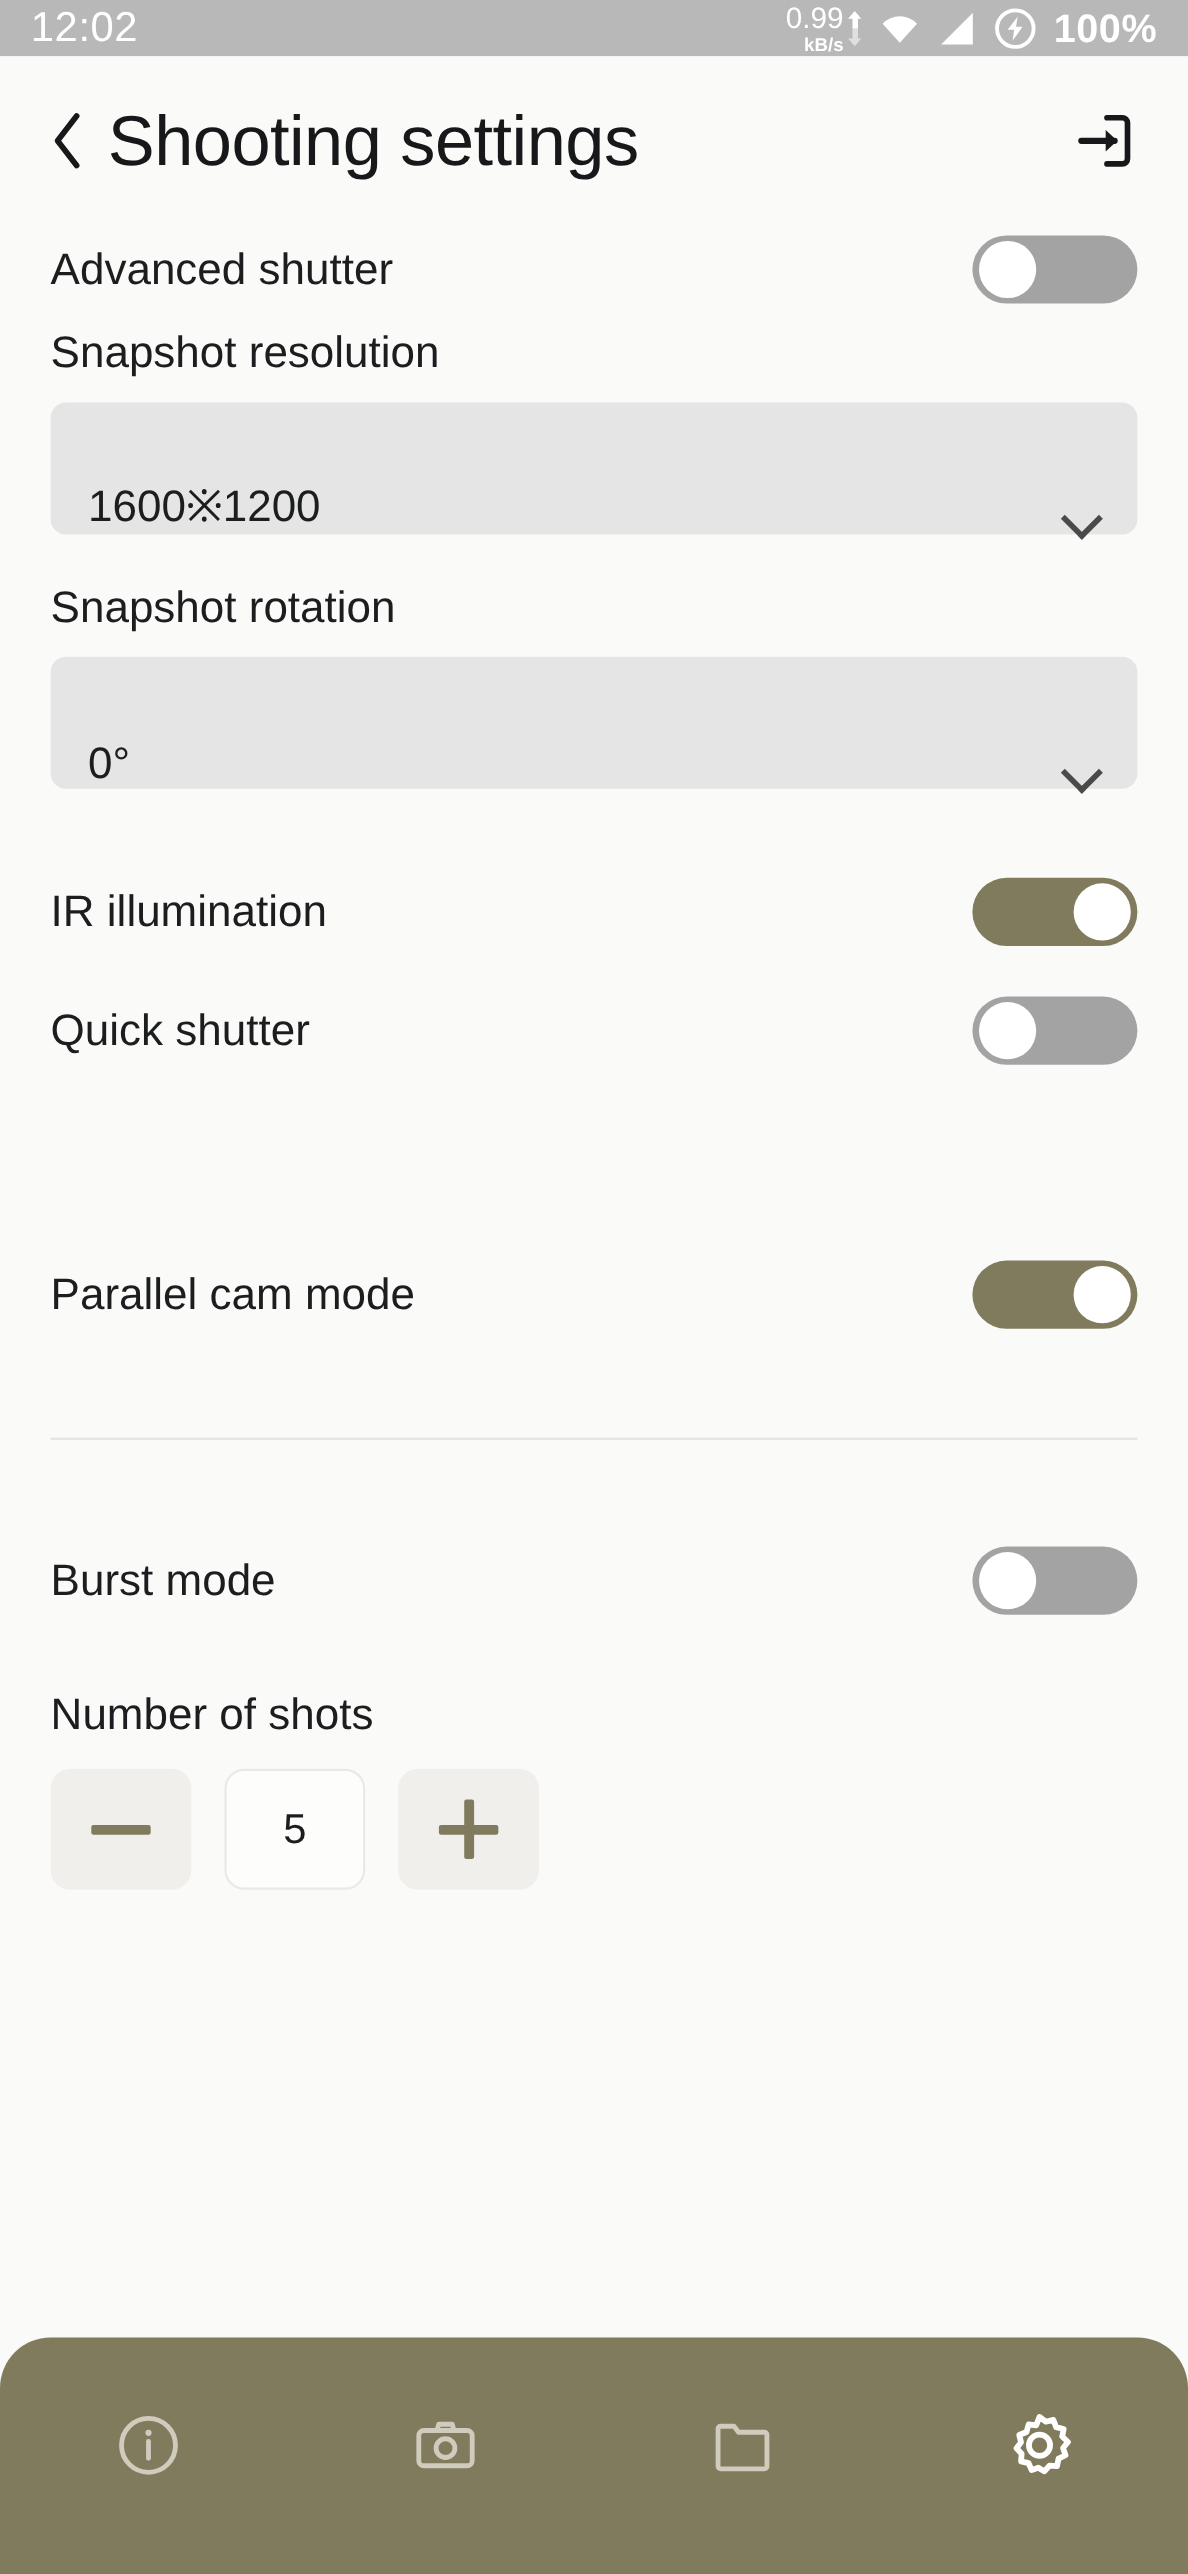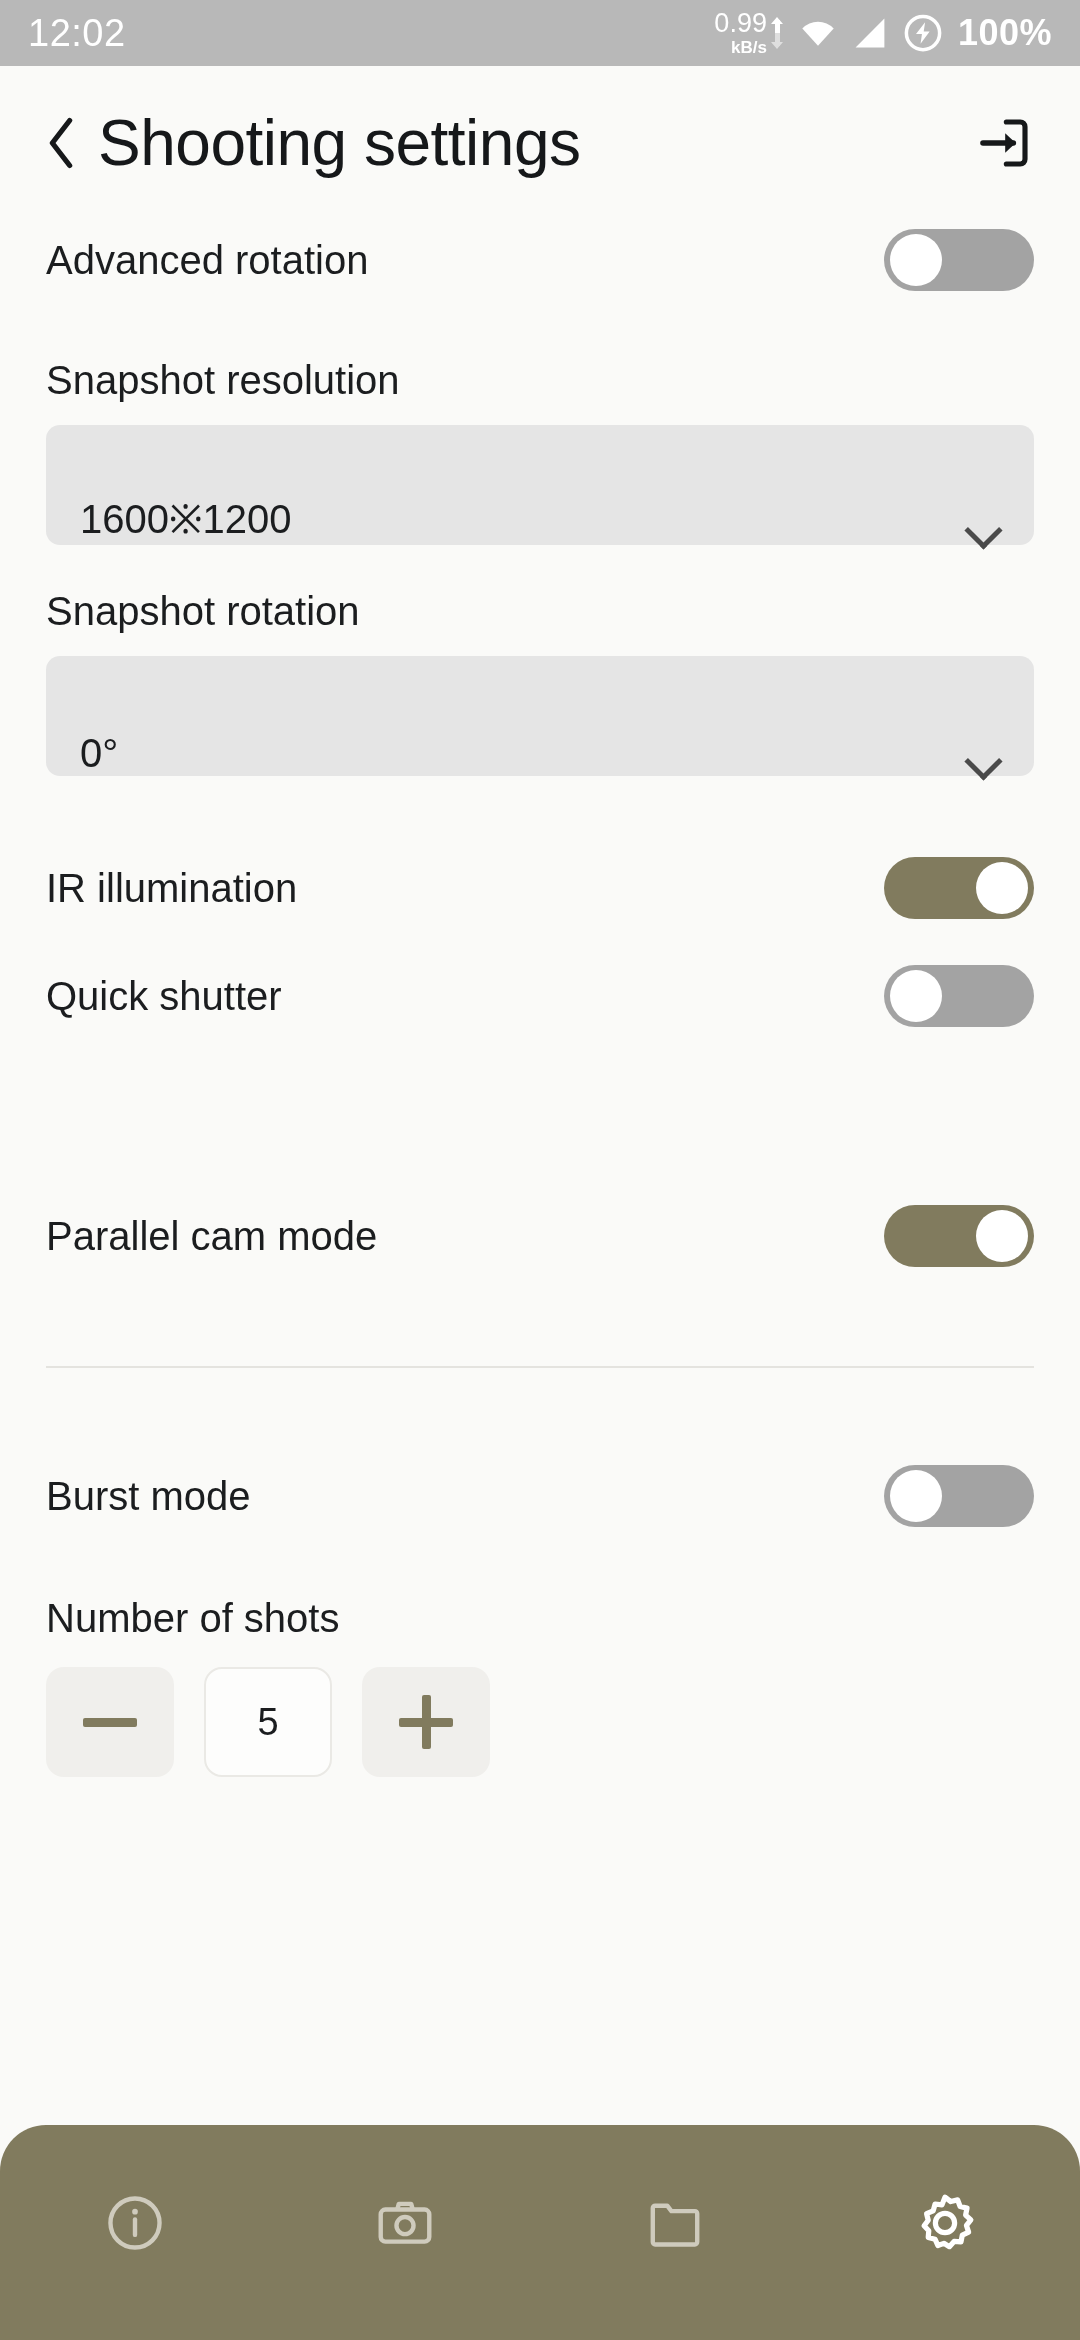--- a/index.html
+++ b/index.html
@@ -6,21 +6,21 @@
   html,body { width:1080px; height:2340px; }
   body {
     font-family:"Liberation Sans", sans-serif;
     background:#FAFAF8;
     position:relative;
     overflow:hidden;
   }
 
   
   .status-bar{
-    height:66px;
+    height:51px;
     background:#B8B8B8;
     display:flex;
     align-items:center;
     padding:0 28px;
     position:relative;
   }
   .status-clock{
     color:#FFFFFF;
     font-size:38px;
     font-weight:500;
@@ -272,27 +272,27 @@
       <path d="M13 3 H19 A2 2 0 0 1 21 5 V19 A2 2 0 0 1 19 21 H13" fill="none" stroke="#16181A" stroke-width="2.2" stroke-linecap="round" stroke-linejoin="round"></path>
       <path d="M3 12 H16" fill="none" stroke="#16181A" stroke-width="2.4" stroke-linecap="round"></path>
       <path d="M12.5 7.8 L17 12 L12.5 16.2 Z" fill="#16181A"></path>
     </svg>
   </span>
 </div>
 
 <div class="content">
 
   <div class="row" style="height:108px;">
-    <span class="row-label">Advanced rotation</span>
+    <span class="row-label">Advanced shutter</span>
     <span class="toggle off">
       <span class="knob"></span>
     </span>
   </div>
 
-  <div style="margin-top:44px;">
+  <div style="">
     <div class="field-label">Snapshot resolution</div>
     <div class="select">
       <span class="select-value">1600※1200</span>
       <span class="chev-down"></span>
     </div>
   </div>
 
   <div style="margin-top:44px;">
     <div class="field-label">Snapshot rotation</div>
     <div class="select">

